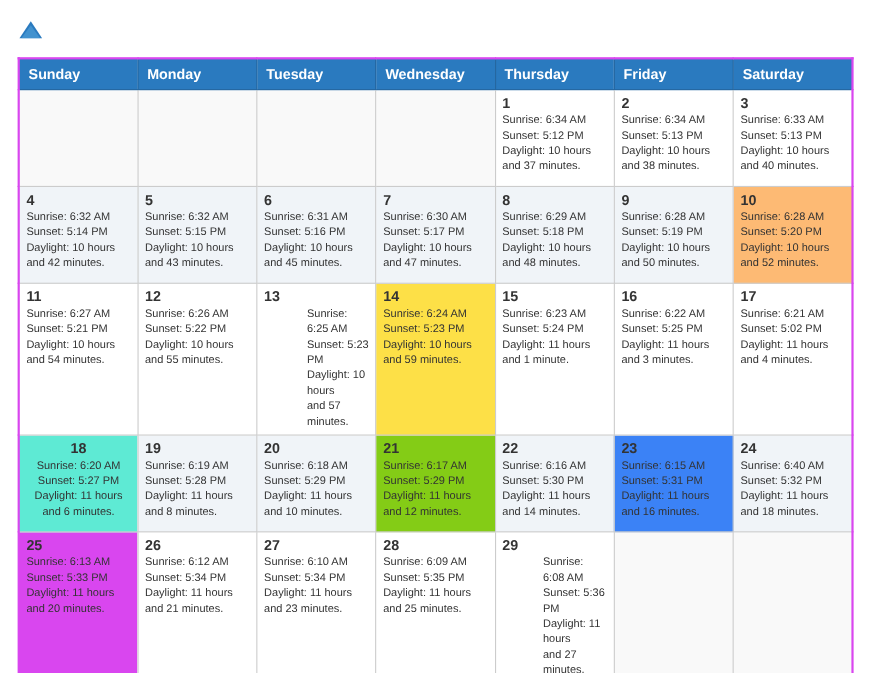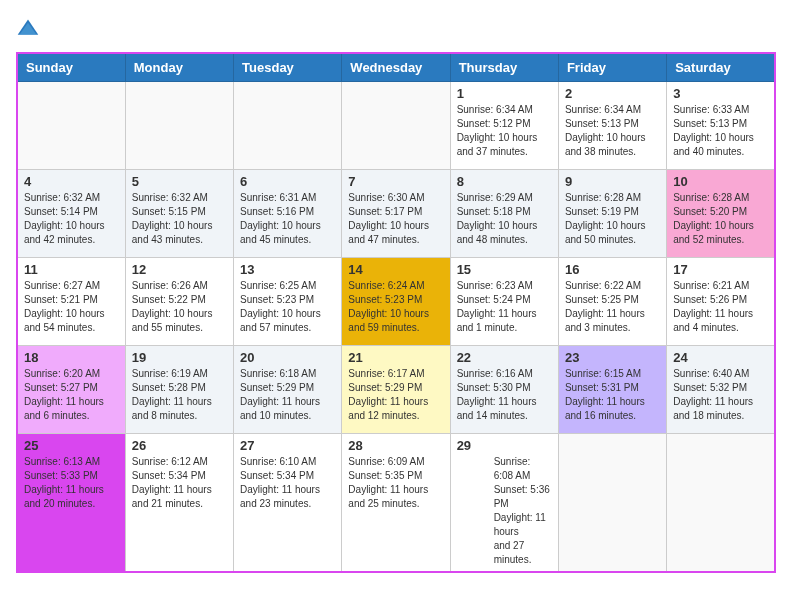--- a/index.html
+++ b/index.html
@@ -193,21 +193,21 @@
 Daylight: 10 hours
 and 48 minutes.</div>
         </td>
         <td style="background: rgb(240, 244, 248);">
           <span class="day-num">9</span>
           <div class="day-info" style="white-space: pre-line;">Sunrise: 6:28 AM
 Sunset: 5:19 PM
 Daylight: 10 hours
 and 50 minutes.</div>
         </td>
-        <td style="background: #f9a8d4;">
+        <td style="background: #fdba74;">
           <span class="day-num">10</span>
           <div class="day-info" style="white-space: pre-line;">Sunrise: 6:28 AM
 Sunset: 5:20 PM
 Daylight: 10 hours
 and 52 minutes.</div>
         </td>
       </tr>
       <tr>
         <td style="background: rgb(255, 255, 255);">
           <span class="day-num">11</span>
@@ -218,26 +218,26 @@
         </td>
         <td style="background: rgb(255, 255, 255);">
           <span class="day-num">12</span>
           <div class="day-info" style="white-space: pre-line;">Sunrise: 6:26 AM
 Sunset: 5:22 PM
 Daylight: 10 hours
 and 55 minutes.</div>
         </td>
         <td style="background: rgb(255, 255, 255);">
           <span class="day-num">13</span>
-          <div class="day-info" style="white-space: pre-line;">Sunrise: 6:25 AM
+          <div class="day-info" style="white-space: pre-line; margin-left: 39px;">Sunrise: 6:25 AM
 Sunset: 5:23 PM
 Daylight: 10 hours
 and 57 minutes.</div>
         </td>
-        <td style="background: #eab308;">
+        <td style="background: #fde047;">
           <span class="day-num">14</span>
           <div class="day-info" style="white-space: pre-line;">Sunrise: 6:24 AM
 Sunset: 5:23 PM
 Daylight: 10 hours
 and 59 minutes.</div>
         </td>
         <td style="background: rgb(255, 255, 255);">
           <span class="day-num">15</span>
           <div class="day-info" style="white-space: pre-line;">Sunrise: 6:23 AM
 Sunset: 5:24 PM
@@ -247,62 +247,62 @@
         <td style="background: rgb(255, 255, 255);">
           <span class="day-num">16</span>
           <div class="day-info" style="white-space: pre-line;">Sunrise: 6:22 AM
 Sunset: 5:25 PM
 Daylight: 11 hours
 and 3 minutes.</div>
         </td>
         <td style="background: rgb(255, 255, 255);">
           <span class="day-num">17</span>
           <div class="day-info" style="white-space: pre-line;">Sunrise: 6:21 AM
-Sunset: 5:26 PM
+Sunset: 5:02 PM
 Daylight: 11 hours
 and 4 minutes.</div>
         </td>
       </tr>
       <tr>
-        <td style="background: #f0abfc;">
+        <td style="background: #5eead4; text-align: center;">
           <span class="day-num">18</span>
           <div class="day-info" style="white-space: pre-line;">Sunrise: 6:20 AM
 Sunset: 5:27 PM
 Daylight: 11 hours
 and 6 minutes.</div>
         </td>
         <td style="background: rgb(240, 244, 248);">
           <span class="day-num">19</span>
           <div class="day-info" style="white-space: pre-line;">Sunrise: 6:19 AM
 Sunset: 5:28 PM
 Daylight: 11 hours
 and 8 minutes.</div>
         </td>
         <td style="background: rgb(240, 244, 248);">
           <span class="day-num">20</span>
           <div class="day-info" style="white-space: pre-line;">Sunrise: 6:18 AM
 Sunset: 5:29 PM
 Daylight: 11 hours
 and 10 minutes.</div>
         </td>
-        <td style="background: #fef9c3;">
+        <td style="background: #84cc16;">
           <span class="day-num">21</span>
           <div class="day-info" style="white-space: pre-line;">Sunrise: 6:17 AM
 Sunset: 5:29 PM
 Daylight: 11 hours
 and 12 minutes.</div>
         </td>
         <td style="background: rgb(240, 244, 248);">
           <span class="day-num">22</span>
           <div class="day-info" style="white-space: pre-line;">Sunrise: 6:16 AM
 Sunset: 5:30 PM
 Daylight: 11 hours
 and 14 minutes.</div>
         </td>
-        <td style="background: #c4b5fd;">
+        <td style="background: #3b82f6;">
           <span class="day-num">23</span>
           <div class="day-info" style="white-space: pre-line;">Sunrise: 6:15 AM
 Sunset: 5:31 PM
 Daylight: 11 hours
 and 16 minutes.</div>
         </td>
         <td style="background: rgb(240, 244, 248);">
           <span class="day-num">24</span>
           <div class="day-info" style="white-space: pre-line;">Sunrise: 6:40 AM
 Sunset: 5:32 PM

